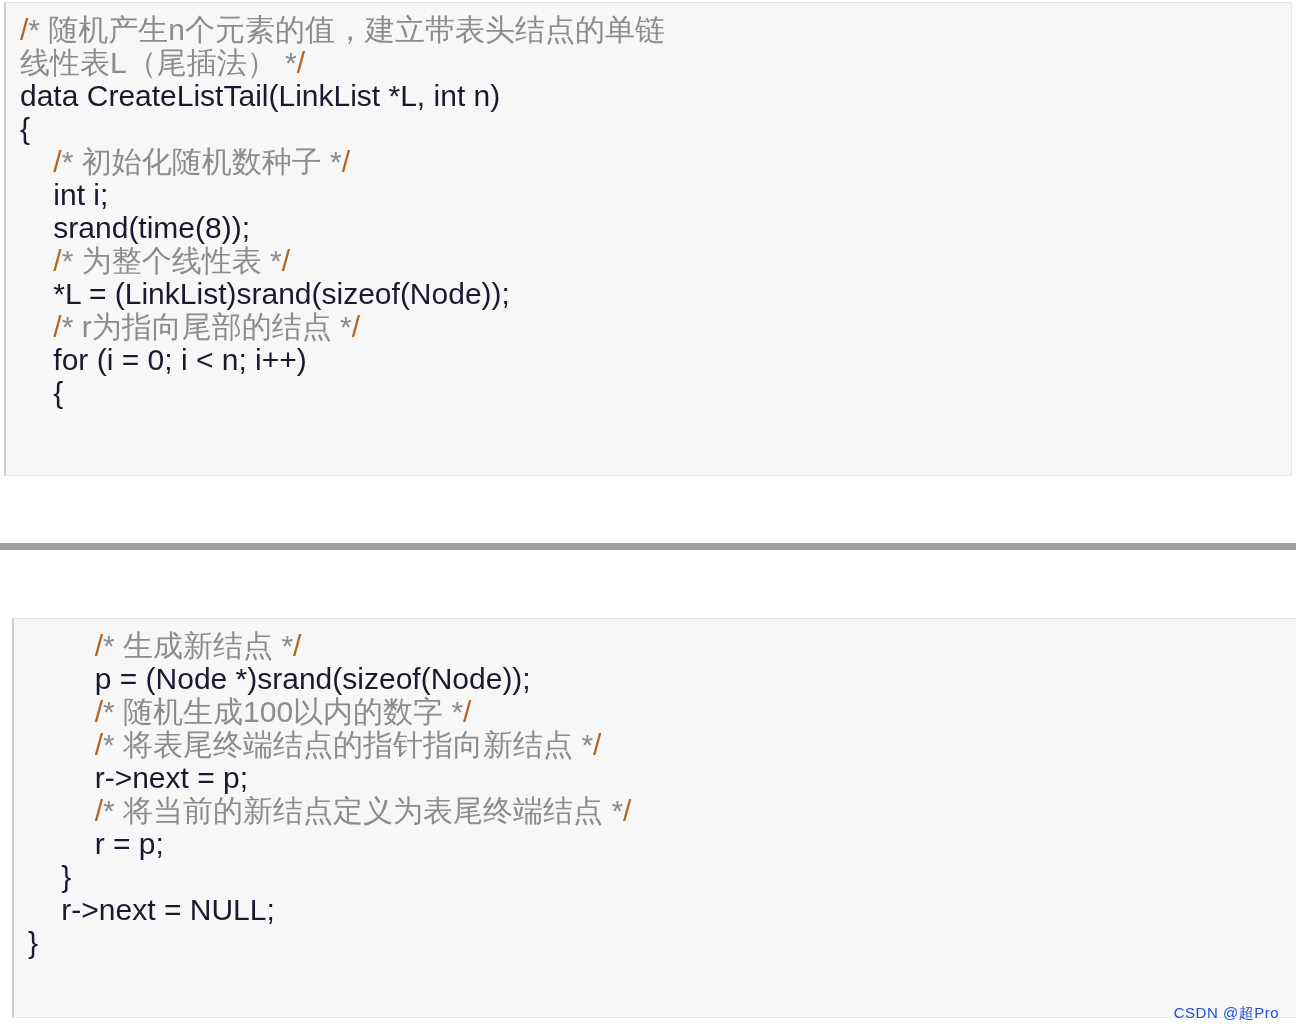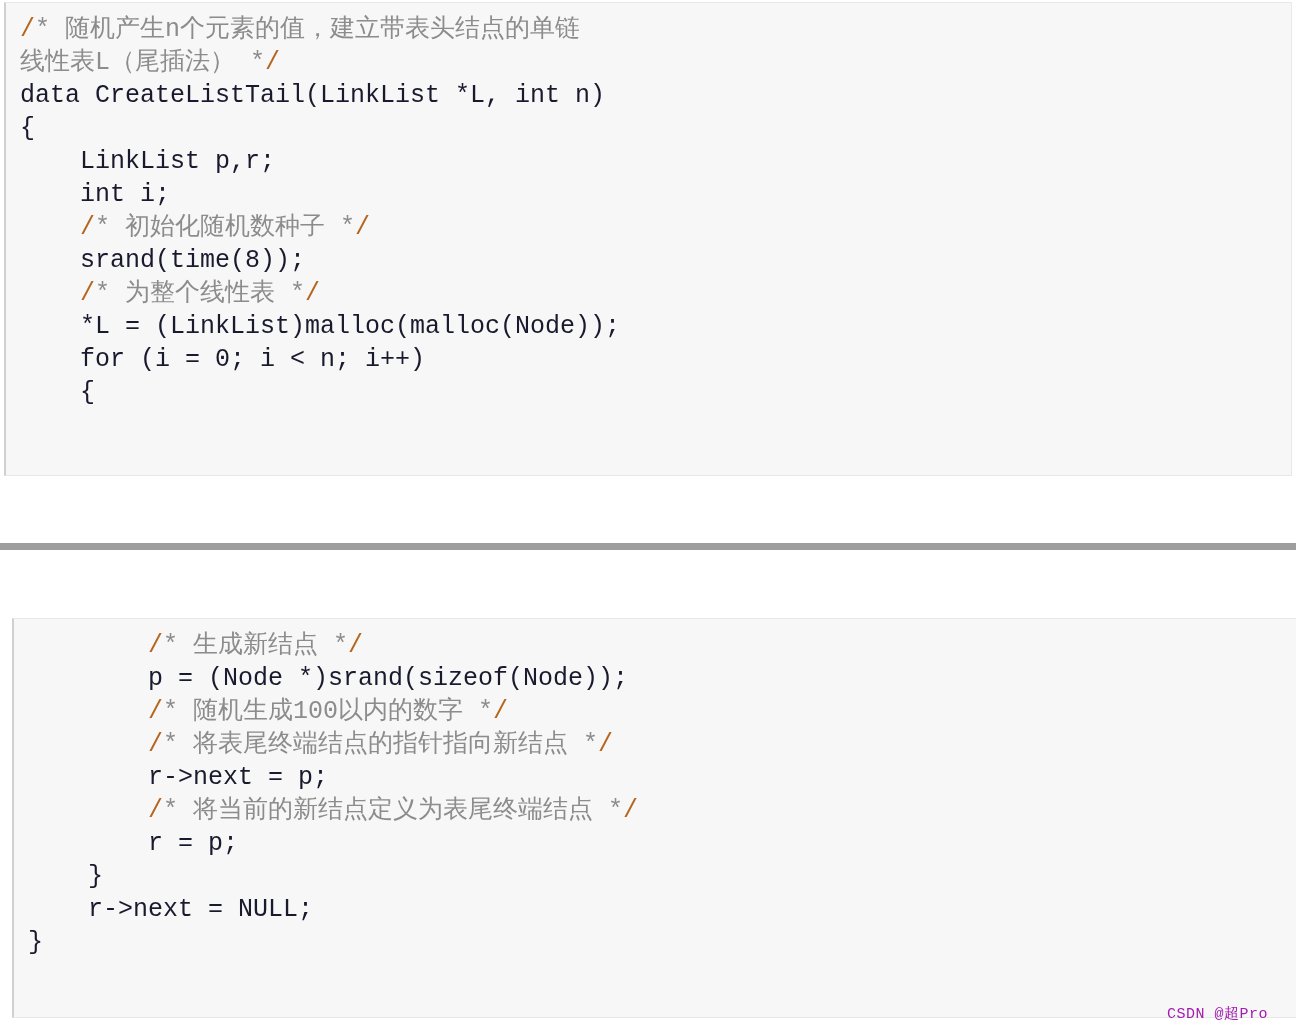--- a/index.html
+++ b/index.html
@@ -47,26 +47,26 @@
 
   .code-lines {
     padding: 10px 0 0 0;
     margin: 0;
   }
 
   .code-line {
     display: block;
     height: 33px;
     line-height: 33px;
-    font-size: 25px;
+    font-size: 30px;
     white-space: pre;
     padding-left: 14px;
     letter-spacing: 0px;
     color: #1a1a2e;
-    font-family: Liberation Mono, monospace;
+    font-family: Liberation Sans, sans-serif;
   }
 
   .code-line.comment {
     color: #8c8c8c;
   }
 
   .code-line.comment .slash {
     color: #b5651d;
   }
 
@@ -80,46 +80,46 @@
     left: 0px;
     top: 543px;
     width: 1296px;
     height: 7px;
     background: #9e9e9e;
   }
 
   
   #watermark {
     position: absolute;
-    right: 28px;
+    right: 17px;
     bottom: 6px;
-    font-family: Liberation Mono, monospace;
+    font-family: Liberation Sans, sans-serif;
     font-size: 15px;
-    color: #a21caf;
+    color: #1d4ed8;
     letter-spacing: 0.5px;
     white-space: nowrap;
   }
 </style>
 </head>
 <body>
 
 <div class="page">
 
   <div class="code-block" id="code-block-1">
     <div class="code-lines" id="code-lines-1">
         <div class="code-line comment"><span class="slash">/</span>* 随机产生n个元素的值，建立带表头结点的单链</div>
         <div class="code-line comment">线性表L（尾插法） *<span class="slash">/</span></div>
         <div class="code-line">data CreateListTail(LinkList *L, int n)</div>
         <div class="code-line">{</div>
-        <div class="code-line">    LinkList p,r;</div>
+        <div class="code-line comment">    <span class="slash">/</span>* 初始化随机数种子 *<span class="slash">/</span></div>
         <div class="code-line">    int i;</div>
-        <div class="code-line comment">    <span class="slash">/</span>* 初始化随机数种子 *<span class="slash">/</span></div>
         <div class="code-line">    srand(time(8));</div>
         <div class="code-line comment">    <span class="slash">/</span>* 为整个线性表 *<span class="slash">/</span></div>
-        <div class="code-line">    *L = (LinkList)malloc(malloc(Node));</div>
+        <div class="code-line">    *L = (LinkList)srand(sizeof(Node));</div>
+        <div class="code-line comment">    <span class="slash">/</span>* r为指向尾部的结点 *<span class="slash">/</span></div>
         <div class="code-line">    for (i = 0; i &lt; n; i++)</div>
         <div class="code-line">    {</div>
       </div>
   </div>
 
   <div id="separator-bar"></div>
 
   <div class="code-block" id="code-block-2">
     <div class="code-lines" id="code-lines-2">
         <div class="code-line comment">        <span class="slash">/</span>* 生成新结点 *<span class="slash">/</span></div>

